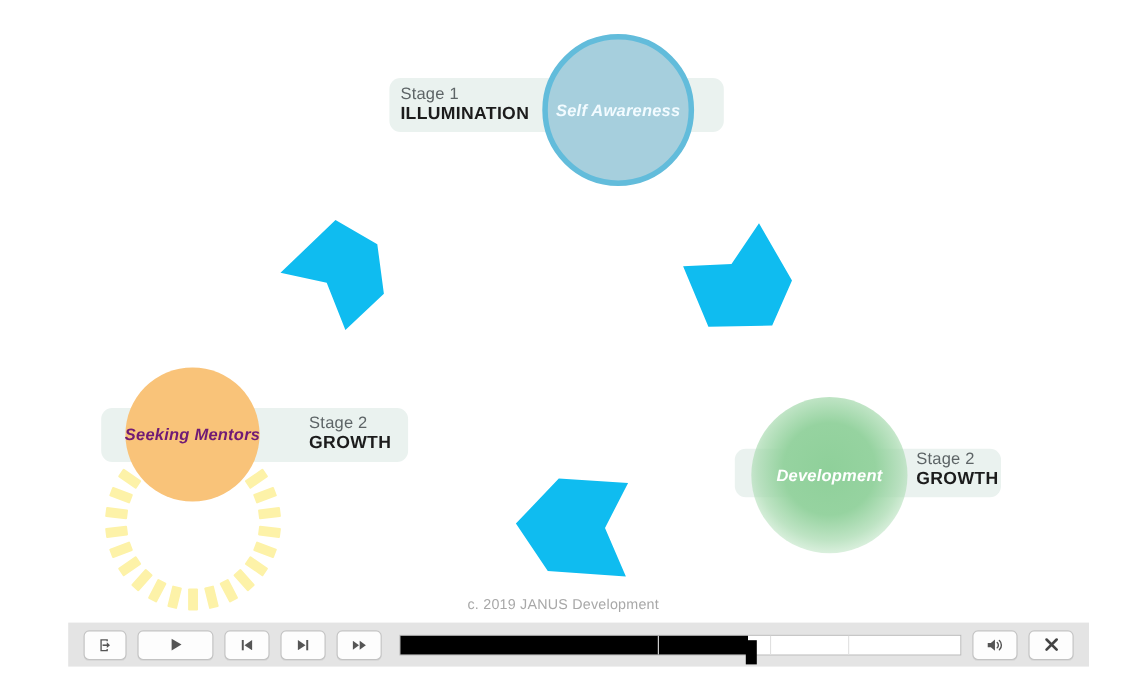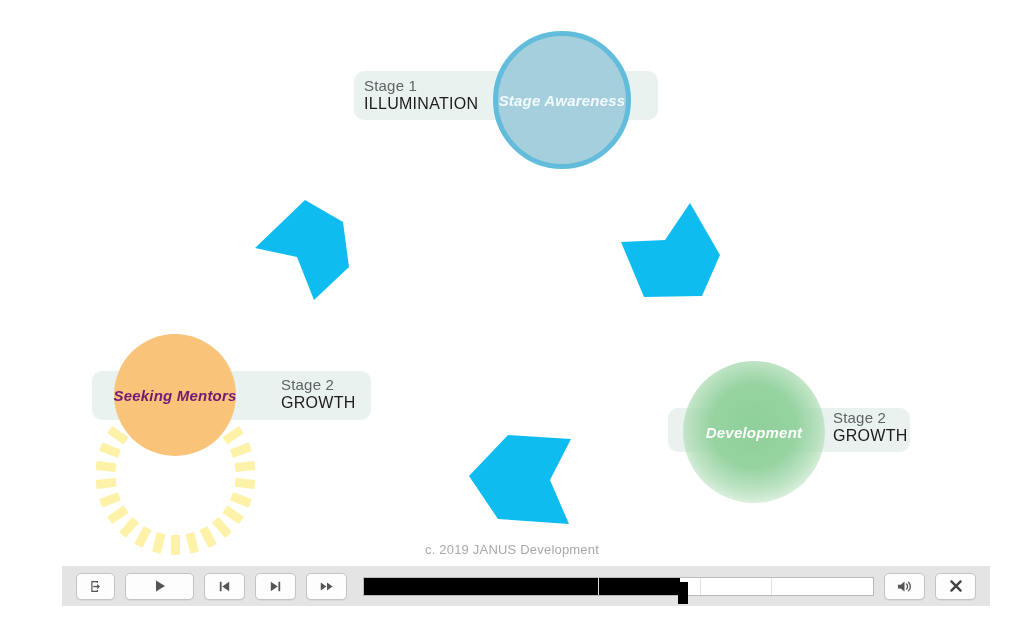--- a/index.html
+++ b/index.html
@@ -47,21 +47,21 @@
     display: block;
     font-size: 15px;
     color: #5d6466;
     letter-spacing: 0.2px;
     font-weight: 400;
   }
   .stage-name {
     display: block;
     font-size: 16px;
     color: #1c1c1c;
-    font-weight: 400;
+    font-weight: 700;
     letter-spacing: 0.3px;
   }
 
   
   .node-circle {
     position: absolute;
     border-radius: 50%;
     display: flex;
     align-items: center;
     justify-content: center;
@@ -226,21 +226,21 @@
 
 <div id="slide-canvas">
 
   <div class="stage-group">
     <div class="stage-pill" style="left:354px; top:71px; width:304px; height:49px;"></div>
     <div class="stage-pill-text" style="left:364px; top:78px;">
       <span class="stage-num">Stage 1</span>
       <span class="stage-name">ILLUMINATION</span>
     </div>
     <div class="node-circle" id="circle-self-awareness">
-      <span class="node-label">Stage Awareness</span>
+      <span class="node-label">Self Awareness</span>
     </div>
   </div>
 
   <div class="stage-group">
     <div class="stage-pill" style="left:92px; top:371px; width:279px; height:49px;"></div>
     <div class="stage-pill-text" style="left:281px; top:377px;">
       <span class="stage-num">Stage 2</span>
       <span class="stage-name">GROWTH</span>
     </div>
     <div id="sun-rays">

